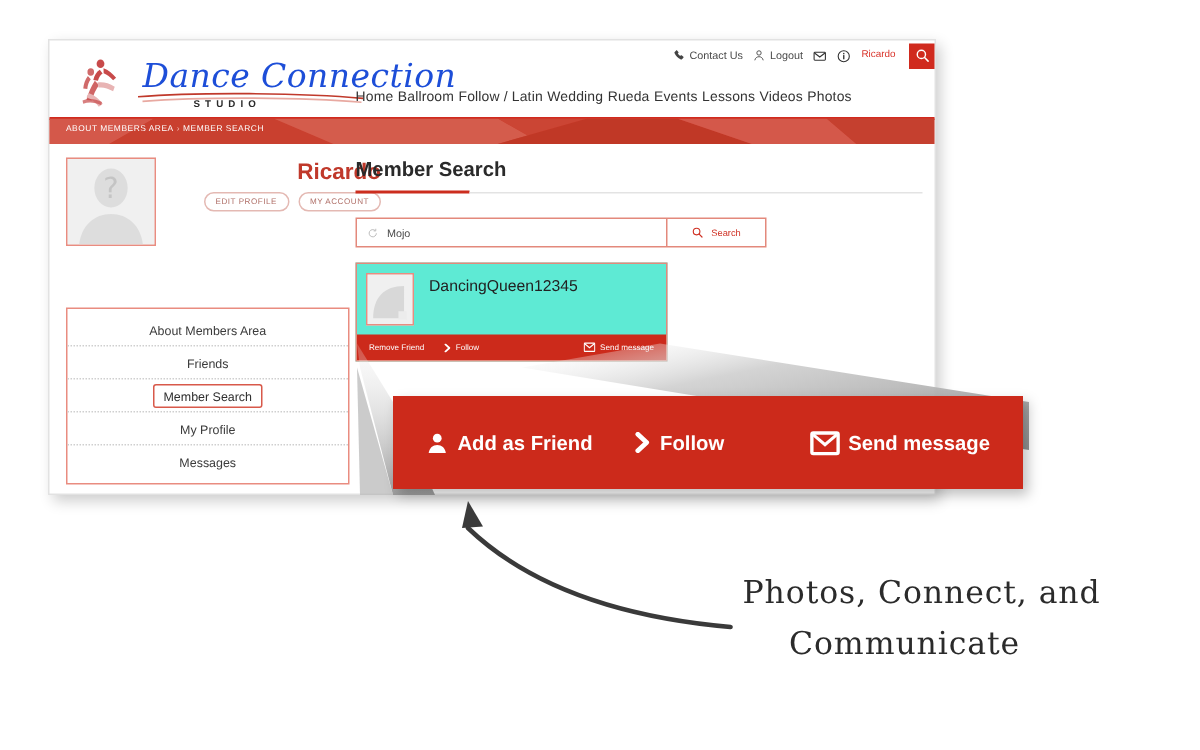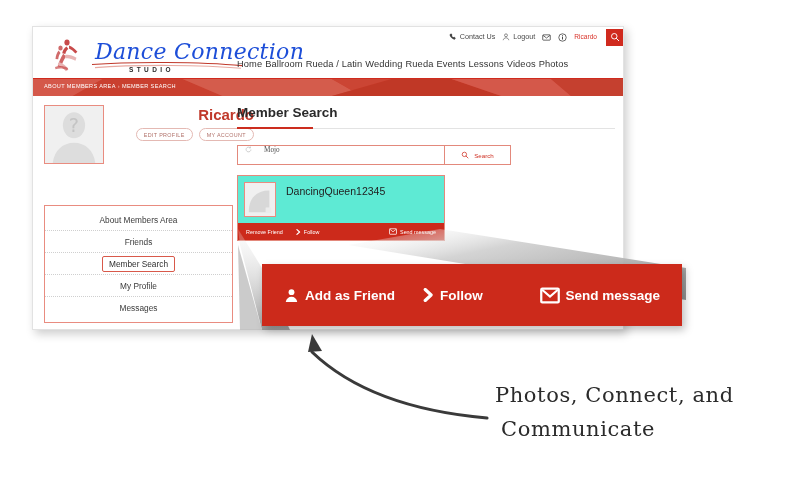--- a/index.html
+++ b/index.html
@@ -152,21 +152,21 @@
   .title-rule { position: relative; height: 2px; margin-top: 7px; }
   .title-rule .a { position:absolute; left:4px; top:0; width:76px; height:2px; background:#cc2d1e; }
   .title-rule .b { position:absolute; left:80px; top:.5px; right:0; height:1px; background:#e3e3e3; }
 
   
   .search-row {
     position: absolute; left: 4px; top: 49px;
     width: 274px; height: 20px;
     border: 1px solid #e3897c; display: flex; background: #fff;
   }
-  .search-field { flex: 1; display: flex; align-items: flex-start; gap: 12px; padding-left: 7px; font-family: Liberation Serif, serif; }
+  .search-field { flex: 1; display: flex; align-items: center; gap: 6px; padding-left: 7px; }
   .search-refresh { color: #b9b9b9; font-size: 8px; line-height:1; }
   .search-value { font-size: 7.2px; color: #4a4a4a; }
   .search-btn {
     width: 66px; border-left: 1px solid #e3897c;
     display: flex; align-items: center; justify-content: center; gap: 5px;
     color: #cf3124; font-size: 6.2px;
   }
 
   
   .result-card {
@@ -214,21 +214,21 @@
 
   
   .handwrite {
     position: absolute; left: 495px; top: 378px;
     width: 290px;
     font-family: "DejaVu Serif", serif;
     font-size: 21px; color: #2b2b2b;
     line-height: 1.62; letter-spacing: .6px;
   }
   .hw-line { display: block; white-space: nowrap; }
-  .hw-2 { padding-left: 6px; }
+  .hw-2 { padding-left: 6px; margin-left: 25px; }
 
   .arrow-layer { position: absolute; left:0; top:0; width:800px; height:500px; pointer-events:none; }
 </style>
 </head>
 <body>
 
 <div id="stage">
 
   <div class="site-window">
 
@@ -304,21 +304,21 @@
       <svg class="logo-swoosh" viewBox="0 0 152 9">
         <path d="M1 3.5 C 40 0.4, 110 0.8, 151 4.6" stroke="#c0392b" stroke-width="1.1" fill="none"></path>
         <path d="M4 6.6 C 45 3.4, 112 3.8, 150 7.2" stroke="#e8a9a1" stroke-width="1.1" fill="none"></path>
       </svg>
       <span class="logo-studio">STUDIO</span>
     </div>
 
     <nav class="main-nav">
       <a class="nav-item">Home</a>
       <a class="nav-item">Ballroom</a>
-      <a class="nav-item">Rueda / Latin</a>
+      <a class="nav-item">Follow / Latin</a>
       <a class="nav-item">Wedding</a>
       <a class="nav-item">Rueda</a>
       <a class="nav-item">Events</a>
       <a class="nav-item">Lessons</a>
       <a class="nav-item">Videos</a>
       <a class="nav-item">Photos</a>
     </nav>
 
     <div class="header-rule"></div>
 

